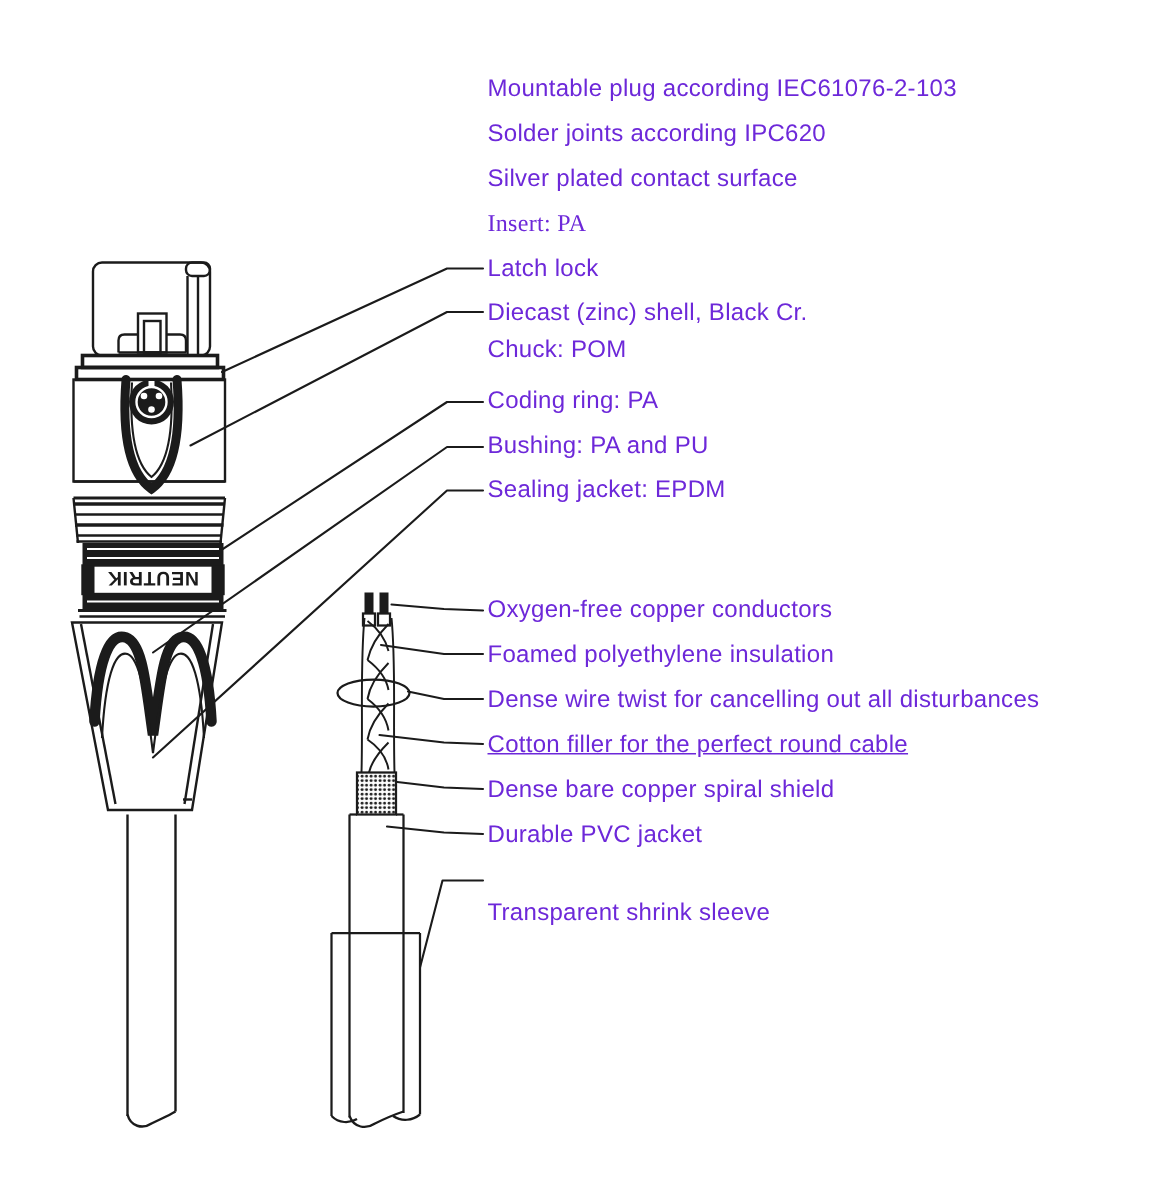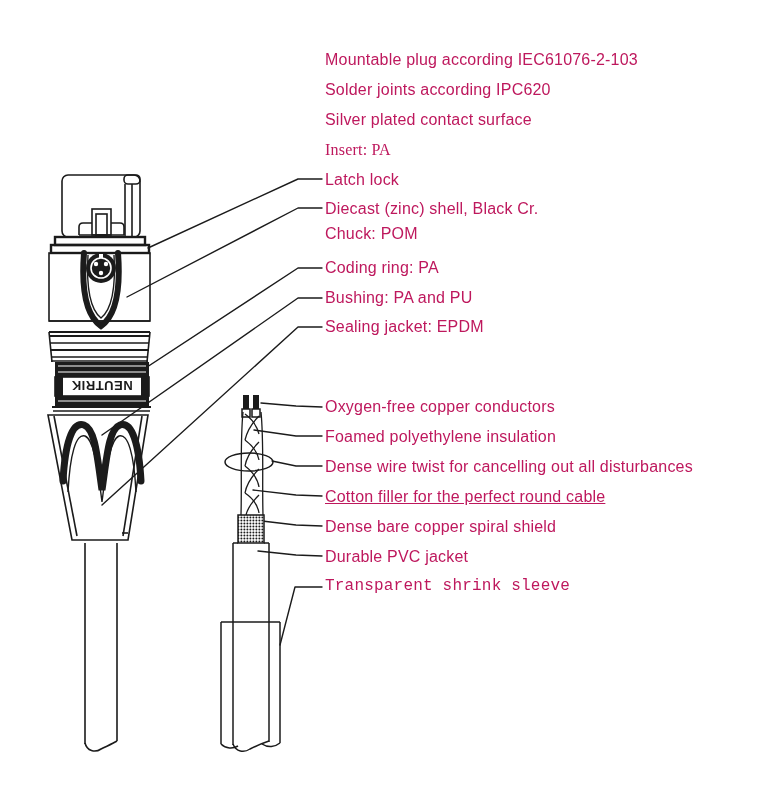--- a/index.html
+++ b/index.html
@@ -3,21 +3,21 @@
 <meta charset="utf-8">
 <style>
   html,body{margin:0;padding:0;background:#ffffff;}
   .page{
     position:relative;width:769px;height:800px;background:#ffffff;
     font-family:"Liberation Sans", sans-serif;color:#1b1b1b;overflow:hidden;
   }
   .diagram-svg{position:absolute;left:0;top:0;}
   .lbl{
     position:absolute;left:325px;height:20px;line-height:20px;
-    font-size:16px;white-space:nowrap;color:#be185d;letter-spacing:0.2px;
+    font-size:16px;white-space:nowrap;color:#6d28d9;letter-spacing:0.2px;
   }
 </style>
 </head>
 <body>
 
 <div class="page">
 
   <svg class="diagram-svg" width="769" height="800" viewBox="0 0 769 800">
     <defs>
       <pattern id="stipple" width="3" height="3" patternUnits="userSpaceOnUse">
@@ -167,15 +167,15 @@
   <div class="lbl" style="top:224px;">Chuck: POM</div>
   <div class="lbl" style="top:258px;">Coding ring: PA</div>
   <div class="lbl" style="top:288px;">Bushing: PA and PU</div>
   <div class="lbl" style="top:317px;">Sealing jacket: EPDM</div>
   <div class="lbl" style="top:397px;">Oxygen-free copper conductors</div>
   <div class="lbl" style="top:427px;">Foamed polyethylene insulation</div>
   <div class="lbl" style="top:457px;">Dense wire twist for cancelling out all disturbances</div>
   <div class="lbl" style="top:487px;text-decoration:underline;">Cotton filler for the perfect round cable</div>
   <div class="lbl" style="top:517px;">Dense bare copper spiral shield</div>
   <div class="lbl" style="top:547px;">Durable PVC jacket</div>
-  <div class="lbl" style="top:576px;font-family:Liberation Mono, monospace;">Transparent shrink sleeve</div>
+  <div class="lbl" style="top:599px;">Transparent shrink sleeve</div>
 
 </div>
 
 </body></html>

